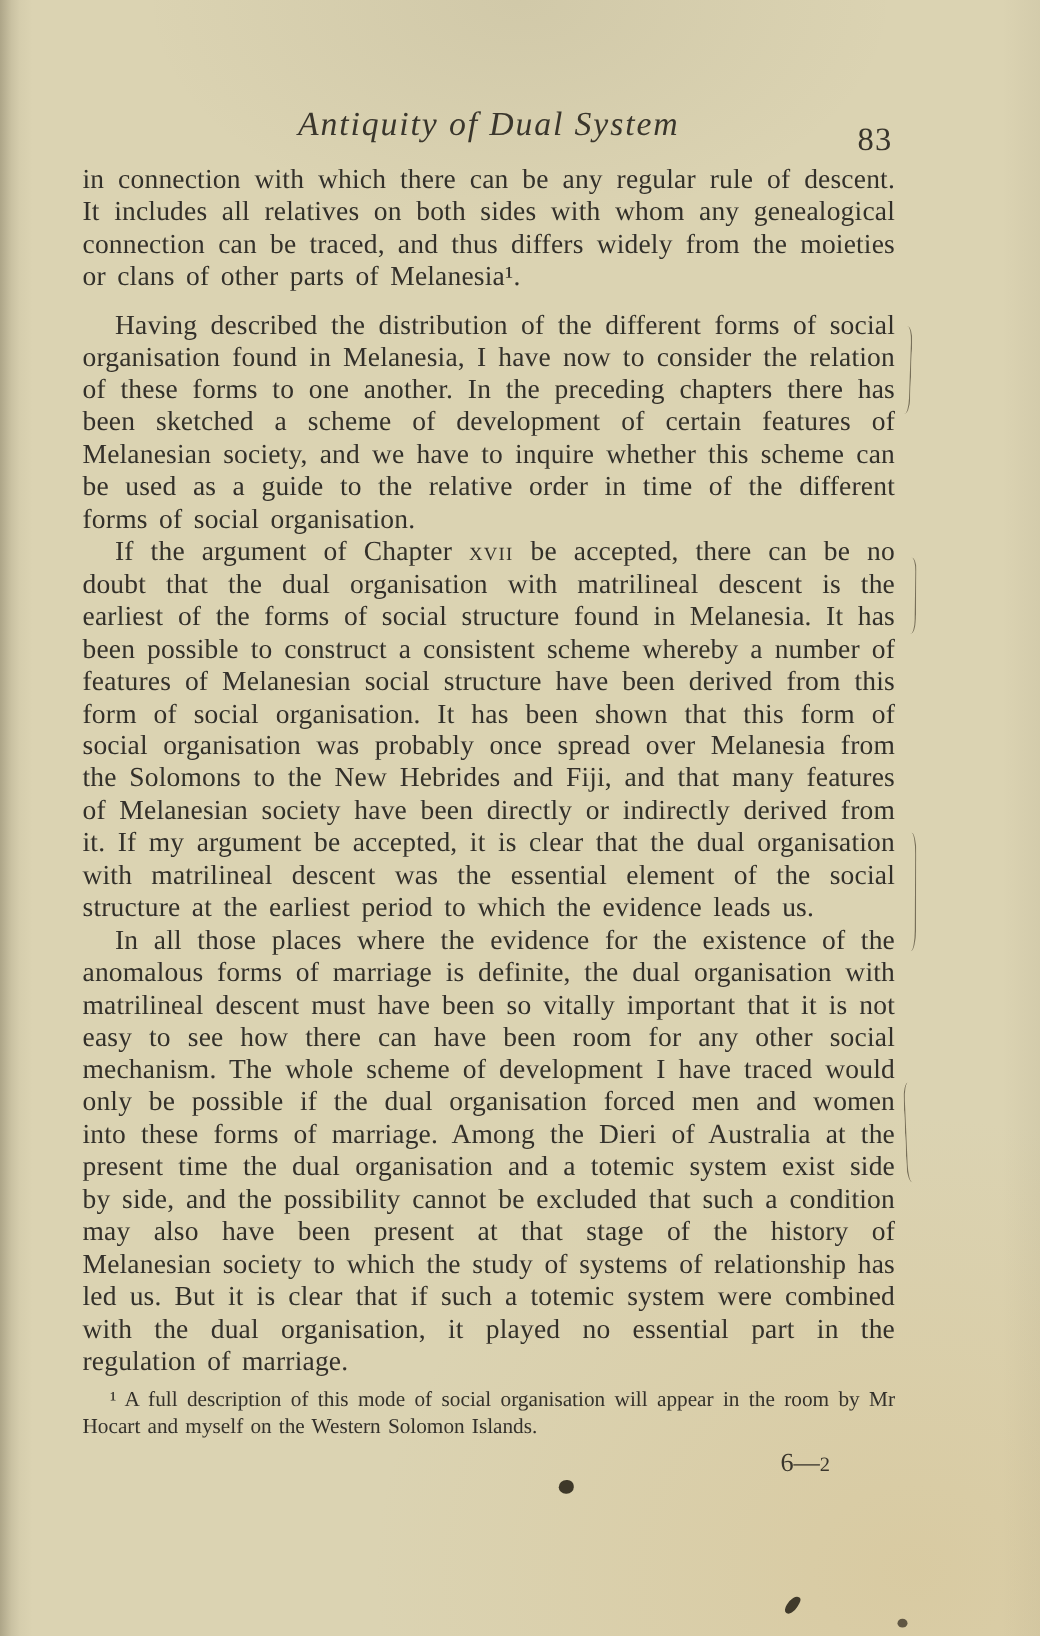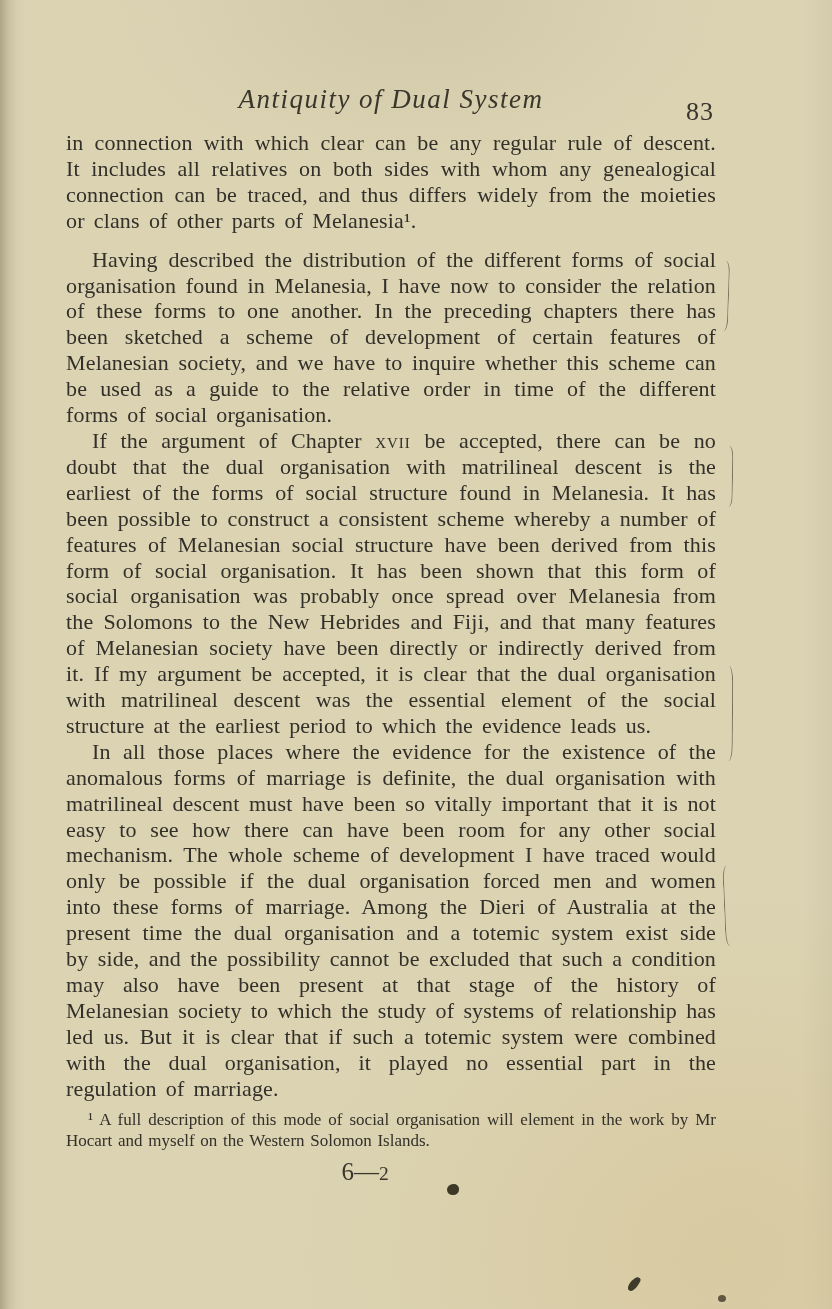--- a/index.html
+++ b/index.html
@@ -60,23 +60,23 @@
   .footnote {
     margin-top: 7px;
     font-size: 17px;
     line-height: 21.5px;
     text-align: justify;
     word-spacing: 1.5px;
   }
   .footnote p { margin: 0; text-indent: 22px; }
   .signature {
     margin-top: 6px;
-    text-align: center;
+    text-align: right;
     padding-right: 52px;
-    font-size: 25px;
+    font-size: 21px;
     color: #3a362c;
   }
   .sig-small { font-size: 0.78em; }
   .pencil-mark {
     position: absolute;
     width: 5px;
     border-right: 1.6px solid rgba(95,88,68,0.8);
     border-radius: 0 70% 70% 0 / 0 18% 18% 0;
   }
   .pm-1 { left: 723px; top: 261px; height: 70px; transform: rotate(2deg); }
@@ -115,28 +115,28 @@
 <div class="page">
 
   <div class="content">
 
     <header class="running-head">
       <span class="head-title">Antiquity of Dual System</span>
       <span class="page-num">83</span>
     </header>
 
     <main class="body-text">
-      <p class="para">in connection with which clear can be any regular rule of descent. It includes all relatives on both sides with whom any genealogical connection can be traced, and thus differs widely from the moieties or clans of other parts of Melanesia¹.</p>
+      <p class="para">in connection with which there can be any regular rule of descent. It includes all relatives on both sides with whom any genealogical connection can be traced, and thus differs widely from the moieties or clans of other parts of Melanesia¹.</p>
       <p class="para indent gap">Having described the distribution of the different forms of social organisation found in Melanesia, I have now to consider the relation of these forms to one another. In the preceding chapters there has been sketched a scheme of development of certain features of Melanesian society, and we have to inquire whether this scheme can be used as a guide to the relative order in time of the different forms of social organisation.</p>
       <p class="para indent"><span>If the argument of Chapter </span><span class="smallcaps">xvii</span><span> be accepted, there can be no doubt that the dual organisation with matrilineal descent is the earliest of the forms of social structure found in Melanesia. It has been possible to construct a consistent scheme whereby a number of features of Melanesian social structure have been derived from this form of social organisation. It has been shown that this form of social organisation was probably once spread over Melanesia from the Solomons to the New Hebrides and Fiji, and that many features of Melanesian society have been directly or indirectly derived from it. If my argument be accepted, it is clear that the dual organisation with matrilineal descent was the essential element of the social structure at the earliest period to which the evidence leads us.</span></p>
       <p class="para indent">In all those places where the evidence for the existence of the anomalous forms of marriage is definite, the dual organisation with matrilineal descent must have been so vitally important that it is not easy to see how there can have been room for any other social mechanism. The whole scheme of development I have traced would only be possible if the dual organisation forced men and women into these forms of marriage. Among the Dieri of Australia at the present time the dual organisation and a totemic system exist side by side, and the possibility cannot be excluded that such a condition may also have been present at that stage of the history of Melanesian society to which the study of systems of relationship has led us. But it is clear that if such a totemic system were combined with the dual organisation, it played no essential part in the regulation of marriage.</p>
     </main>
 
     <div class="footnote">
-      <p>¹ A full description of this mode of social organisation will element in the work by Mr Hocart and myself on the Western Solomon Islands.</p>
+      <p>¹ A full description of this mode of social organisation will appear in the room by Mr Hocart and myself on the Western Solomon Islands.</p>
     </div>
 
     <div class="signature"><span>6</span><span>—</span><span class="sig-small">2</span></div>
 
   </div>
 
   <div class="pencil-mark pm-1"></div>
   <div class="pencil-mark pm-2"></div>
   <div class="pencil-mark pm-3"></div>
   <div class="pencil-mark pm-4"></div>

